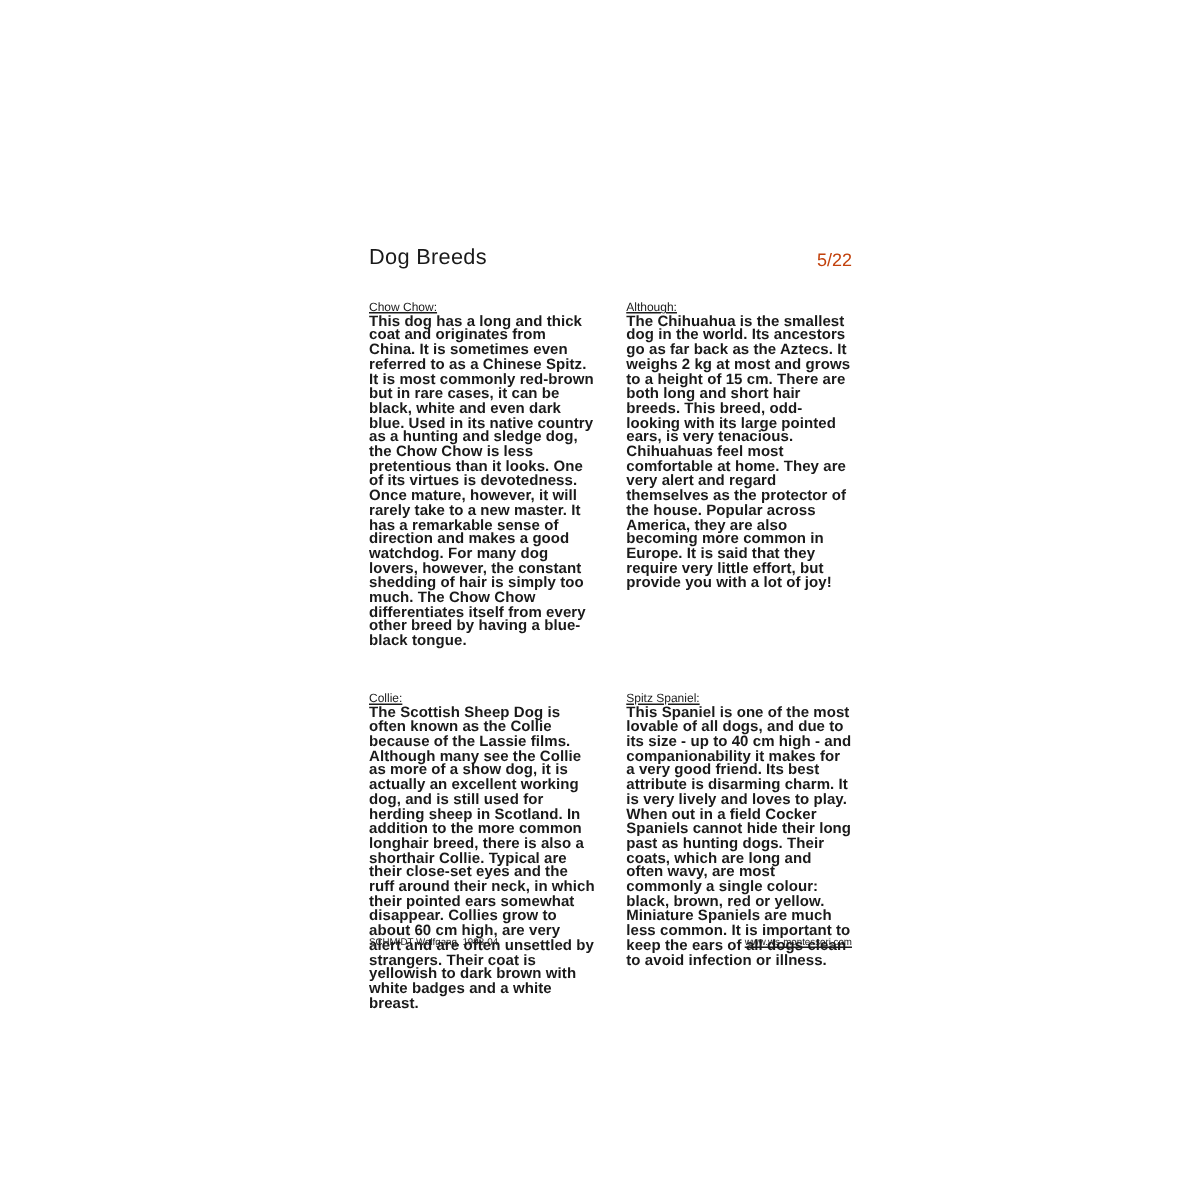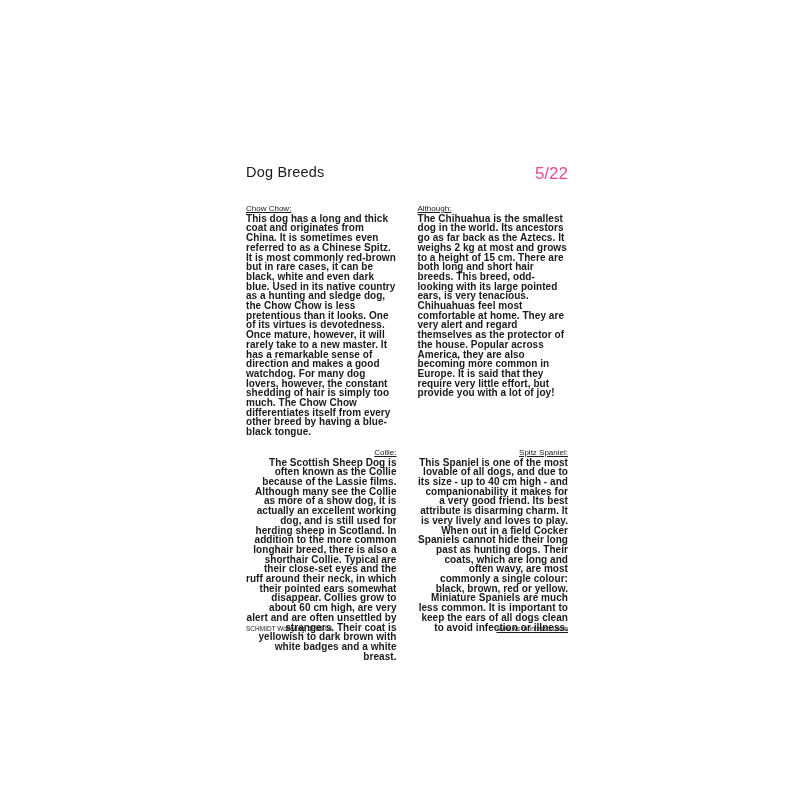--- a/index.html
+++ b/index.html
@@ -13,42 +13,41 @@
   }
   .sheet {
     position: absolute;
     left: 246px;
     top: 164px;
     width: 322px;
   }
   .doc-header {
     display: flex;
     justify-content: space-between;
-    align-items: flex-start;
+    align-items: flex-end;
   }
   .doc-title {
     font-size: 14.5px;
     font-weight: 400;
     letter-spacing: 0.2px;
     color: #1a1a1a;
   }
   .page-number {
-    font-size: 17px;
+    font-size: 12px;
     font-weight: 400;
-    color: #ec4899;
+    color: #c2410c;
   }
   .columns {
     display: grid;
     grid-template-columns: 1fr 1fr;
     column-gap: 21px;
     margin-top: 20px;
   }
   .columns.row-two {
-    margin-top: 11px;
-    text-align: right;
+    margin-top: 28px;
   }
   .section-title {
     font-size: 8px;
     line-height: 9.7px;
     font-weight: 400;
     text-decoration: underline;
     color: #1a1a1a;
   }
   .section-body {
     font-size: 10px;

